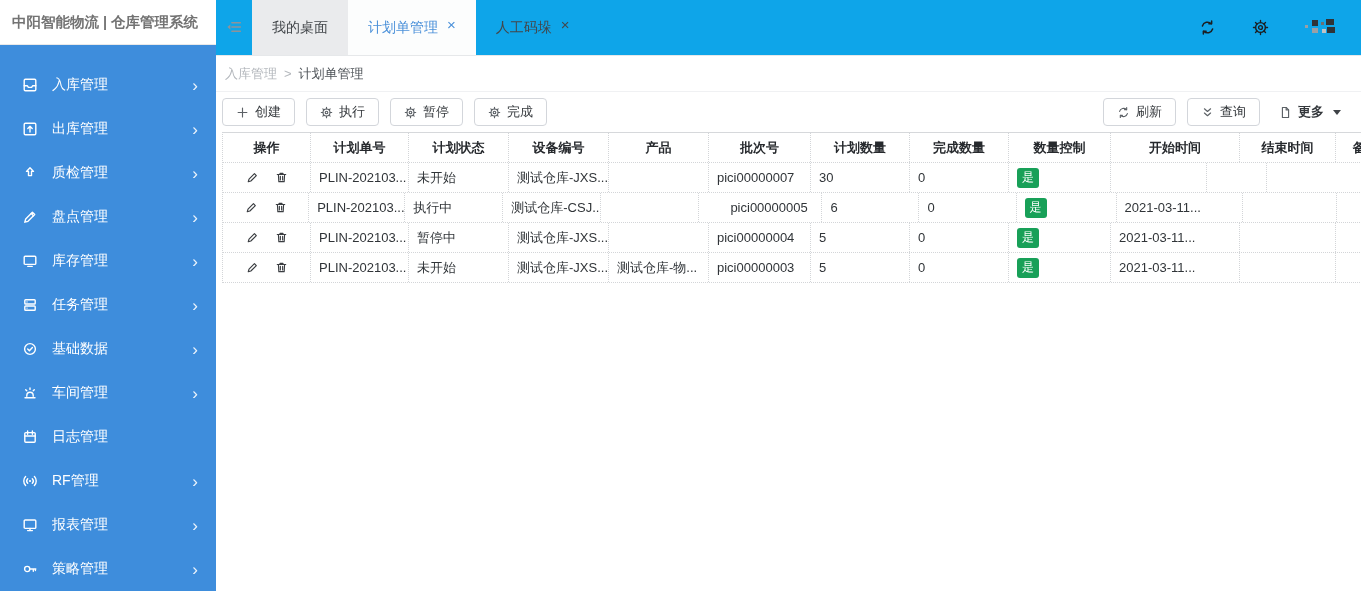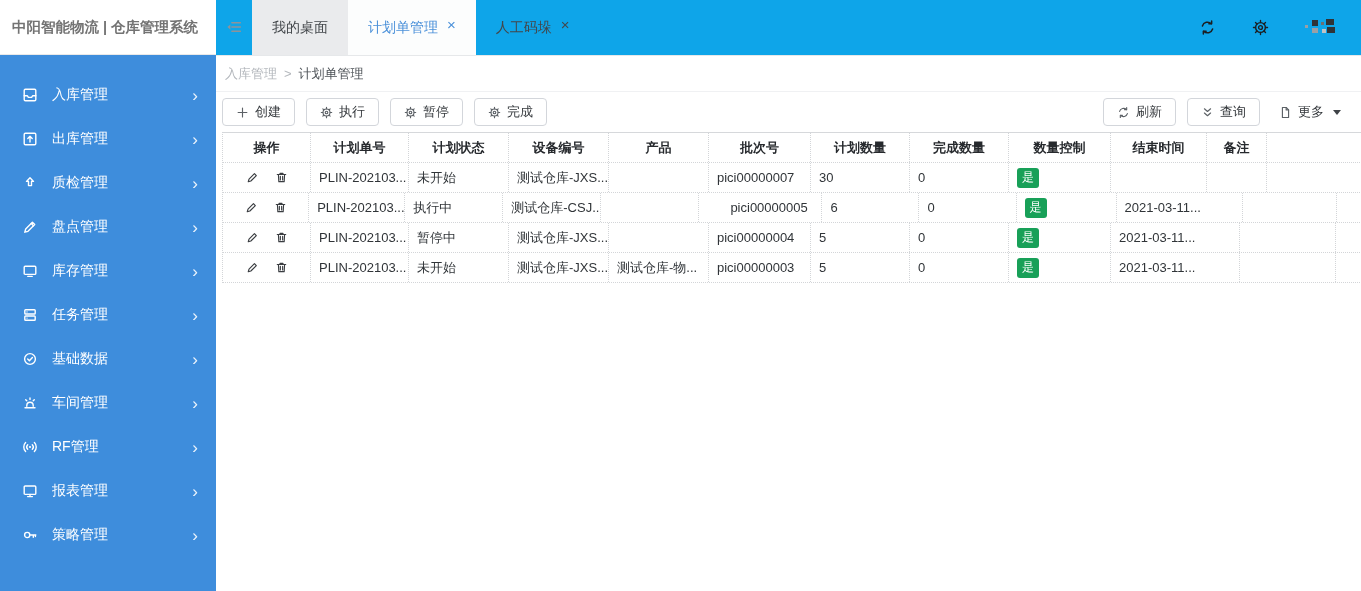--- a/index.html
+++ b/index.html
@@ -35,21 +35,21 @@
   .content{flex:1;background:#fff;display:flex;flex-direction:column;min-width:0;}
   .breadcrumb{height:35px;flex:0 0 35px;display:flex;align-items:center;gap:7px;padding-left:9px;
               font-size:13px;color:#b3b7bc;border-bottom:1px solid #f0f1f3;}
   .breadcrumb .cur{color:#4c5156;}
   .toolbar{height:40px;flex:0 0 40px;display:flex;align-items:center;padding:0 12px 0 6px;}
   .btn{height:28px;box-sizing:border-box;display:inline-flex;align-items:center;gap:6px;padding:0 13px;
        background:#fff;border:1px solid #d3d6db;border-radius:4px;font-size:13px;color:#33373b;
        margin-right:11px;cursor:pointer;white-space:nowrap;}
   .btn .icn{width:13px;height:13px;color:#5c6166;flex:0 0 13px;}
   .tb-right{margin-left:auto;display:flex;align-items:center;}
-  .btn.ghost{border:none;background:transparent;margin-right:0;padding:0 8px;}
+  .btn.ghost{border:none;background:transparent;margin-right:0;padding:0 8px;font-weight:bold;}
   .caret{width:0;height:0;border-left:4px solid transparent;border-right:4px solid transparent;border-top:5px solid #3f4347;margin-left:3px;}
 
   
   .table-wrap{padding-left:6px;overflow:hidden;}
   .tbl{width:1173px;border-top:1px solid #d6d8db;border-left:1px dotted #d3d5d8;}
   .tr{display:flex;border-bottom:1px dotted #d3d5d8;background:#fff;}
   .th,.td{box-sizing:border-box;height:29px;display:flex;align-items:center;border-right:1px dotted #d3d5d8;overflow:hidden;white-space:nowrap;}
   .th{justify-content:center;font-size:13px;font-weight:700;color:#26292d;}
   .td{padding-left:8px;font-size:13px;color:#303438;}
   .td.ops{justify-content:center;gap:16px;padding-left:0;}
@@ -139,20 +139,29 @@
         <div class="side-item">
           <span class="icn ">
             <svg viewBox="0 0 16 16" fill="none" stroke="currentColor" stroke-width="1.4" stroke-linecap="round" stroke-linejoin="round">
               <path d="M4.8 11.2v-.8a3.2 3.2 0 0 1 6.4 0v.8"></path>
               <path d="M3 12.7h10"></path>
               <path d="M8 2.9v1.5M3.7 4.7l1.1 1.1M12.3 4.7l-1.1 1.1"></path>
             </svg>
           </span>
           <span>车间管理</span>
           <span class="chev">›</span>
+        </div>
+        <div class="side-item">
+          <span class="icn ">
+            <svg viewBox="0 0 16 16" fill="none" stroke="currentColor" stroke-width="1.4" stroke-linecap="round" stroke-linejoin="round">
+              <rect x="2.8" y="3.6" width="10.4" height="9.6" rx="1"></rect>
+              <path d="M5.6 2v3.2M10.4 2v3.2M2.8 7h10.4"></path>
+            </svg>
+          </span>
+          <span>日志管理</span>
         </div>
         <div class="side-item">
           <span class="icn ">
             <svg viewBox="0 0 16 16" fill="none" stroke="currentColor" stroke-width="1.4" stroke-linecap="round" stroke-linejoin="round">
               <circle cx="8" cy="8" r="1.1" fill="currentColor" stroke="none"></circle>
               <path d="M5.7 10.3a3.3 3.3 0 0 1 0-4.6M10.3 5.7a3.3 3.3 0 0 1 0 4.6M3.6 12.4a6.2 6.2 0 0 1 0-8.8M12.4 3.6a6.2 6.2 0 0 1 0 8.8"></path>
             </svg>
           </span>
           <span>RF管理</span>
           <span class="chev">›</span>
@@ -319,20 +328,21 @@
             <div class="tr head">
               <div class="th" style="width: 88px;">操作</div>
               <div class="th" style="width: 98px;">计划单号</div>
               <div class="th" style="width: 100px;">计划状态</div>
               <div class="th" style="width: 100px;">设备编号</div>
               <div class="th" style="width: 100px;">产品</div>
               <div class="th" style="width: 102px;">批次号</div>
               <div class="th" style="width: 99px;">计划数量</div>
               <div class="th" style="width: 99px; text-align: center;">完成数量</div>
               <div class="th" style="width: 102px;">数量控制</div>
+              <div class="th" style="width: 129px;">开始时间</div>
               <div class="th" style="width: 96px;">结束时间</div>
               <div class="th" style="width: 60px;">备注</div>
             </div>
             <div class="tr">
               <div class="td ops" style="width: 88px;">
                 <span class="op">
                   <svg viewBox="0 0 16 16" fill="none" stroke="currentColor" stroke-width="1.4" stroke-linecap="round" stroke-linejoin="round">
                     <path d="M2.8 13.2l.9-3.2 6.7-6.7 2.3 2.3-6.7 6.7-3.2.9z"></path>
                   </svg>
                 </span>

